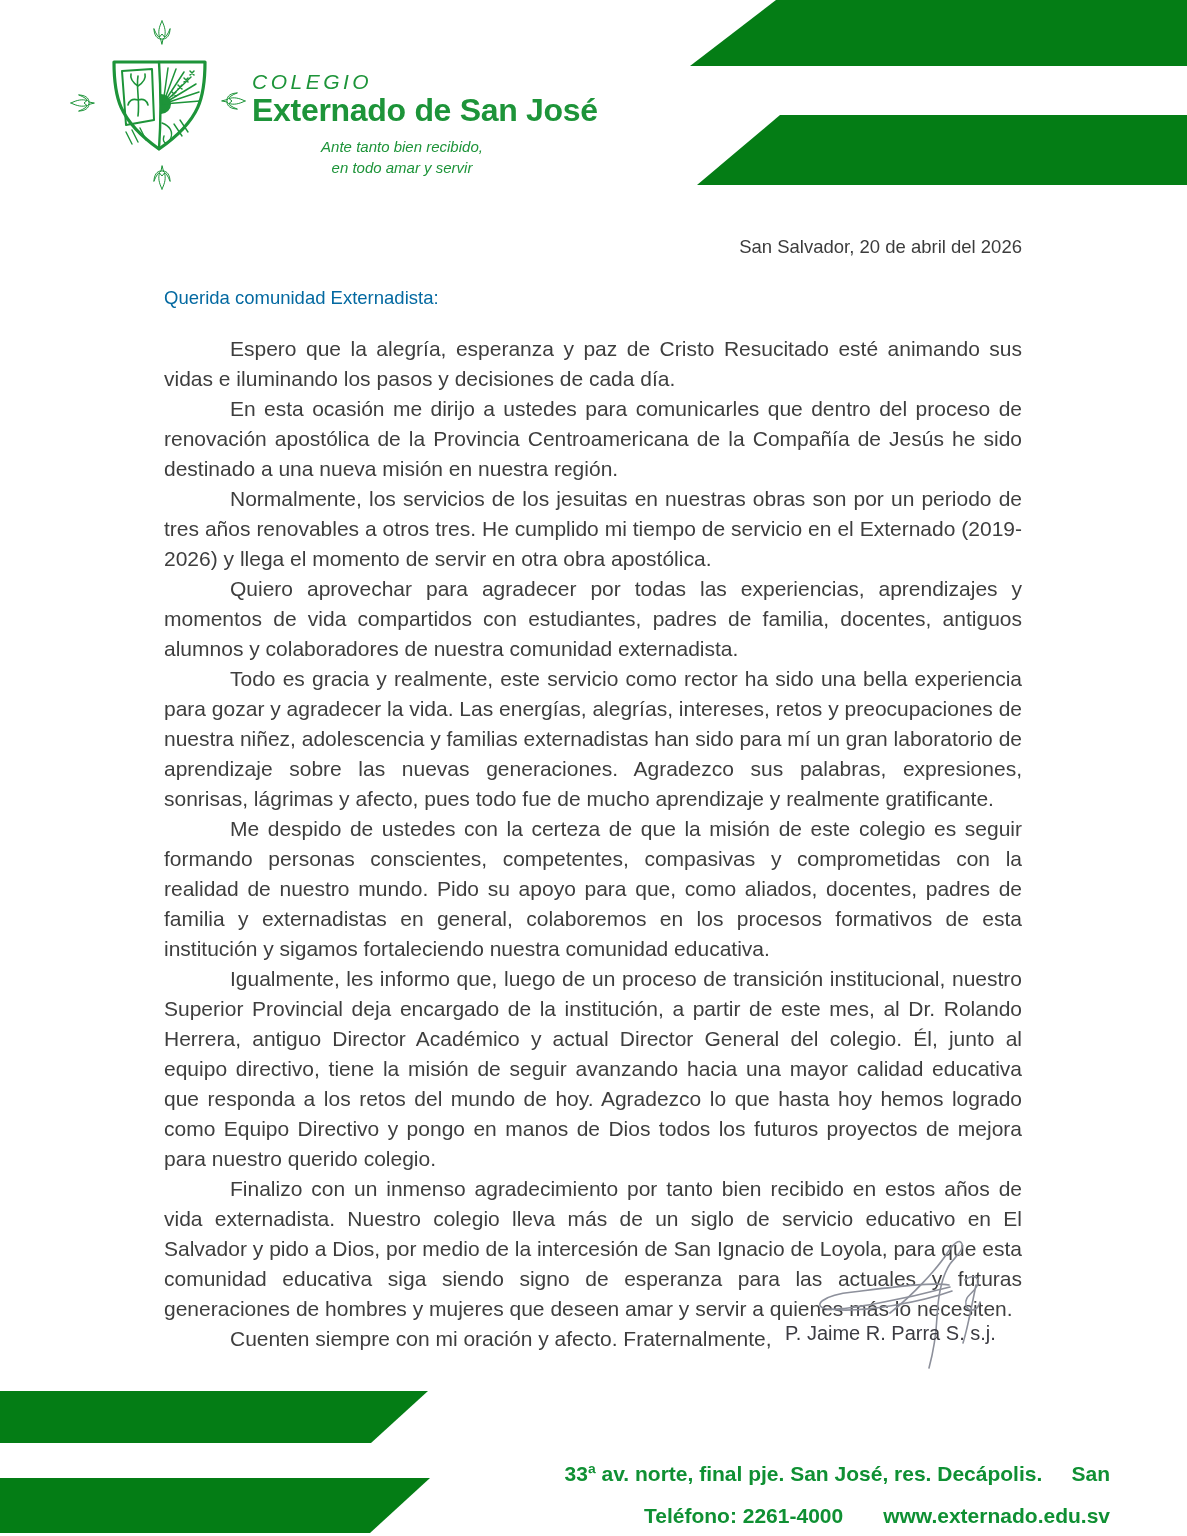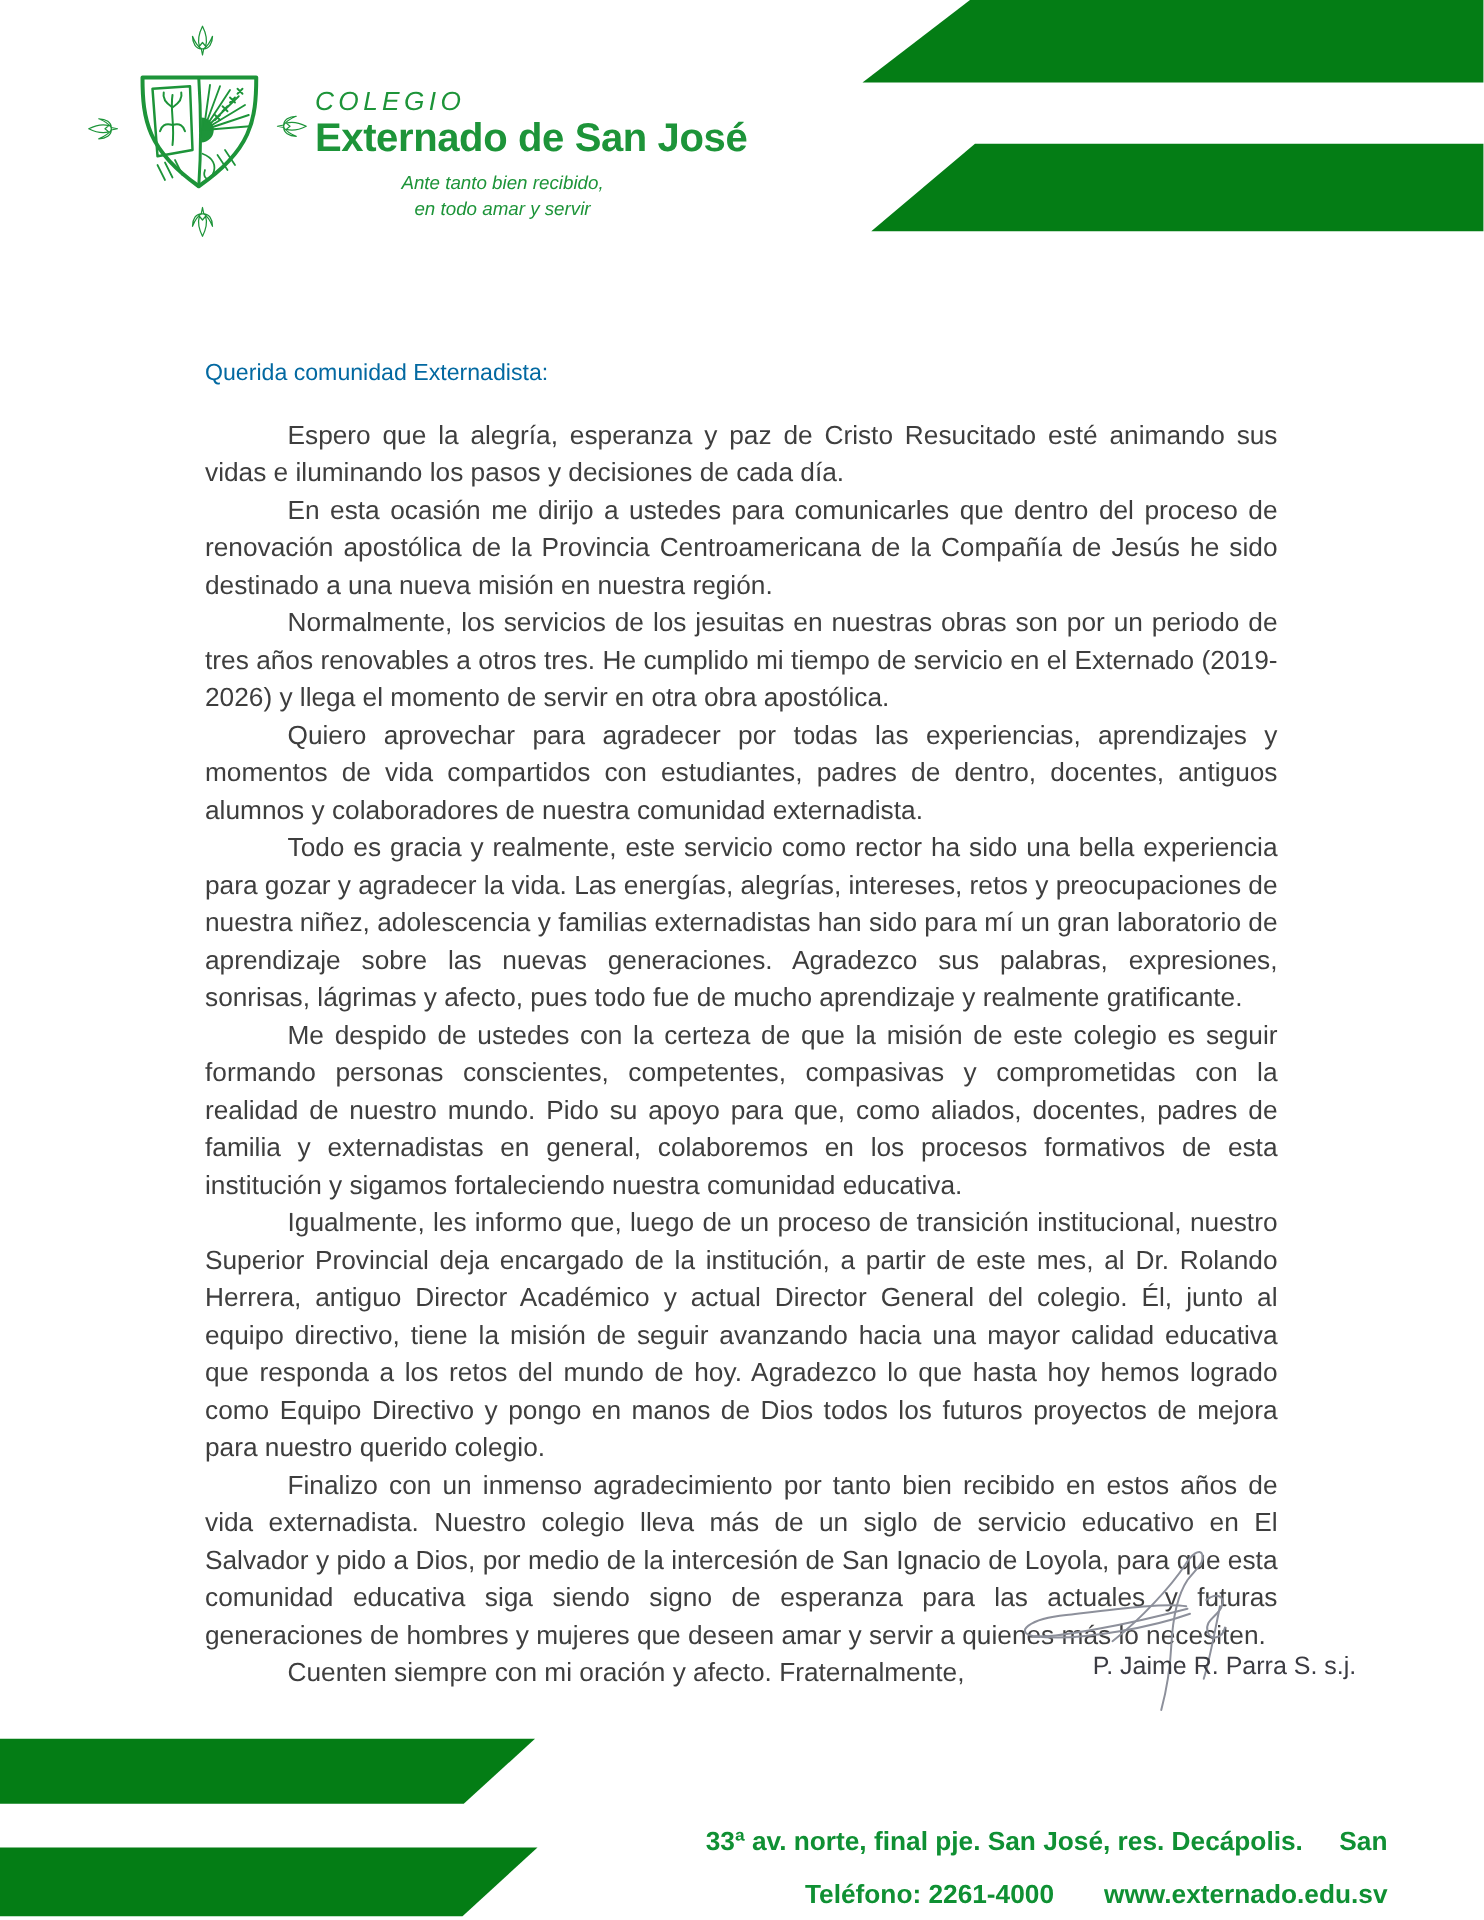--- a/index.html
+++ b/index.html
@@ -34,21 +34,21 @@
     position:absolute;left:164px;top:334px;width:858px;
     font-size:21px;line-height:30px;color:#3e3e3e;
     text-align:justify;
   }
   .letter-body p{margin:0;text-indent:66px;}
   
   .signature-svg{position:absolute;left:795px;top:1225px;pointer-events:none;}
   .signature-svg path{fill:none;stroke:#8d909b;stroke-width:1.6;stroke-linecap:round;}
   .signer-name{
     position:absolute;left:785px;top:1322px;width:300px;
-    text-align:right;font-size:20px;color:#3b3b42;
+    text-align:left;font-size:20px;color:#3b3b42;
   }
   
   .footer-address{
     position:absolute;right:77px;top:1391px;width:640px;
     text-align:right;color:#0f9033;font-weight:700;font-size:21px;line-height:33px;
     white-space:pre;
   }
   .footer-contact{
     position:absolute;right:77px;top:1471px;width:640px;
     text-align:right;color:#0f9033;font-weight:700;font-size:21px;line-height:30px;
@@ -120,27 +120,28 @@
 
   <div class="wordmark">
     <div class="org-small">COLEGIO</div>
     <div class="org-name">Externado de San José</div>
     <div class="tagline">
       <div>Ante tanto bien recibido,</div>
       <div>en todo amar y servir</div>
     </div>
   </div>
 
+  <div class="date-line">San Salvador, 20 de abril del 2026</div>
   <div class="salutation">Querida comunidad Externadista:</div>
 
   <div class="letter-body">
     <p>Espero que la alegría, esperanza y paz de Cristo Resucitado esté animando sus vidas e iluminando los pasos y decisiones de cada día.</p>
     <p>En esta ocasión me dirijo a ustedes para comunicarles que dentro del proceso de renovación apostólica de la Provincia Centroamericana de la Compañía de Jesús he sido destinado a una nueva misión en nuestra región.</p>
     <p>Normalmente, los servicios de los jesuitas en nuestras obras son por un periodo de tres años renovables a otros tres. He cumplido mi tiempo de servicio en el Externado (2019-2026) y llega el momento de servir en otra obra apostólica.</p>
-    <p>Quiero aprovechar para agradecer por todas las experiencias, aprendizajes y momentos de vida compartidos con estudiantes, padres de dentro, docentes, antiguos alumnos y colaboradores de nuestra comunidad externadista.</p>
+    <p>Quiero aprovechar para agradecer por todas las experiencias, aprendizajes y momentos de vida compartidos con estudiantes, padres de familia, docentes, antiguos alumnos y colaboradores de nuestra comunidad externadista.</p>
     <p>Todo es gracia y realmente, este servicio como rector ha sido una bella experiencia para gozar y agradecer la vida. Las energías, alegrías, intereses, retos y preocupaciones de nuestra niñez, adolescencia y familias externadistas han sido para mí un gran laboratorio de aprendizaje sobre las nuevas generaciones. Agradezco sus palabras, expresiones, sonrisas, lágrimas y afecto, pues todo fue de mucho aprendizaje y realmente gratificante.</p>
     <p>Me despido de ustedes con la certeza de que la misión de este colegio es seguir formando personas conscientes, competentes, compasivas y comprometidas con la realidad de nuestro mundo. Pido su apoyo para que, como aliados, docentes, padres de familia y externadistas en general, colaboremos en los procesos formativos de esta institución y sigamos fortaleciendo nuestra comunidad educativa.</p>
     <p>Igualmente, les informo que, luego de un proceso de transición institucional, nuestro Superior Provincial deja encargado de la institución, a partir de este mes, al Dr. Rolando Herrera, antiguo Director Académico y actual Director General del colegio. Él, junto al equipo directivo, tiene la misión de seguir avanzando hacia una mayor calidad educativa que responda a los retos del mundo de hoy. Agradezco lo que hasta hoy hemos logrado como Equipo Directivo y pongo en manos de Dios todos los futuros proyectos de mejora para nuestro querido colegio.</p>
     <p>Finalizo con un inmenso agradecimiento por tanto bien recibido en estos años de vida externadista. Nuestro colegio lleva más de un siglo de servicio educativo en El Salvador y pido a Dios, por medio de la intercesión de San Ignacio de Loyola, para que esta comunidad educativa siga siendo signo de esperanza para las actuales y futuras generaciones de hombres y mujeres que deseen amar y servir a quienes más lo necesiten.</p>
     <p>Cuenten siempre con mi oración y afecto. Fraternalmente,</p>
   </div>
 
   <svg class="signature-svg" width="250" height="145" viewBox="0 0 250 145" aria-hidden="true">
     <path d="M155,62 C110,74 48,86 32,84 C16,81 28,70 58,67 C100,62 138,57 154,60"></path>
     <path d="M33,84 C70,89 132,75 157,66"></path>

